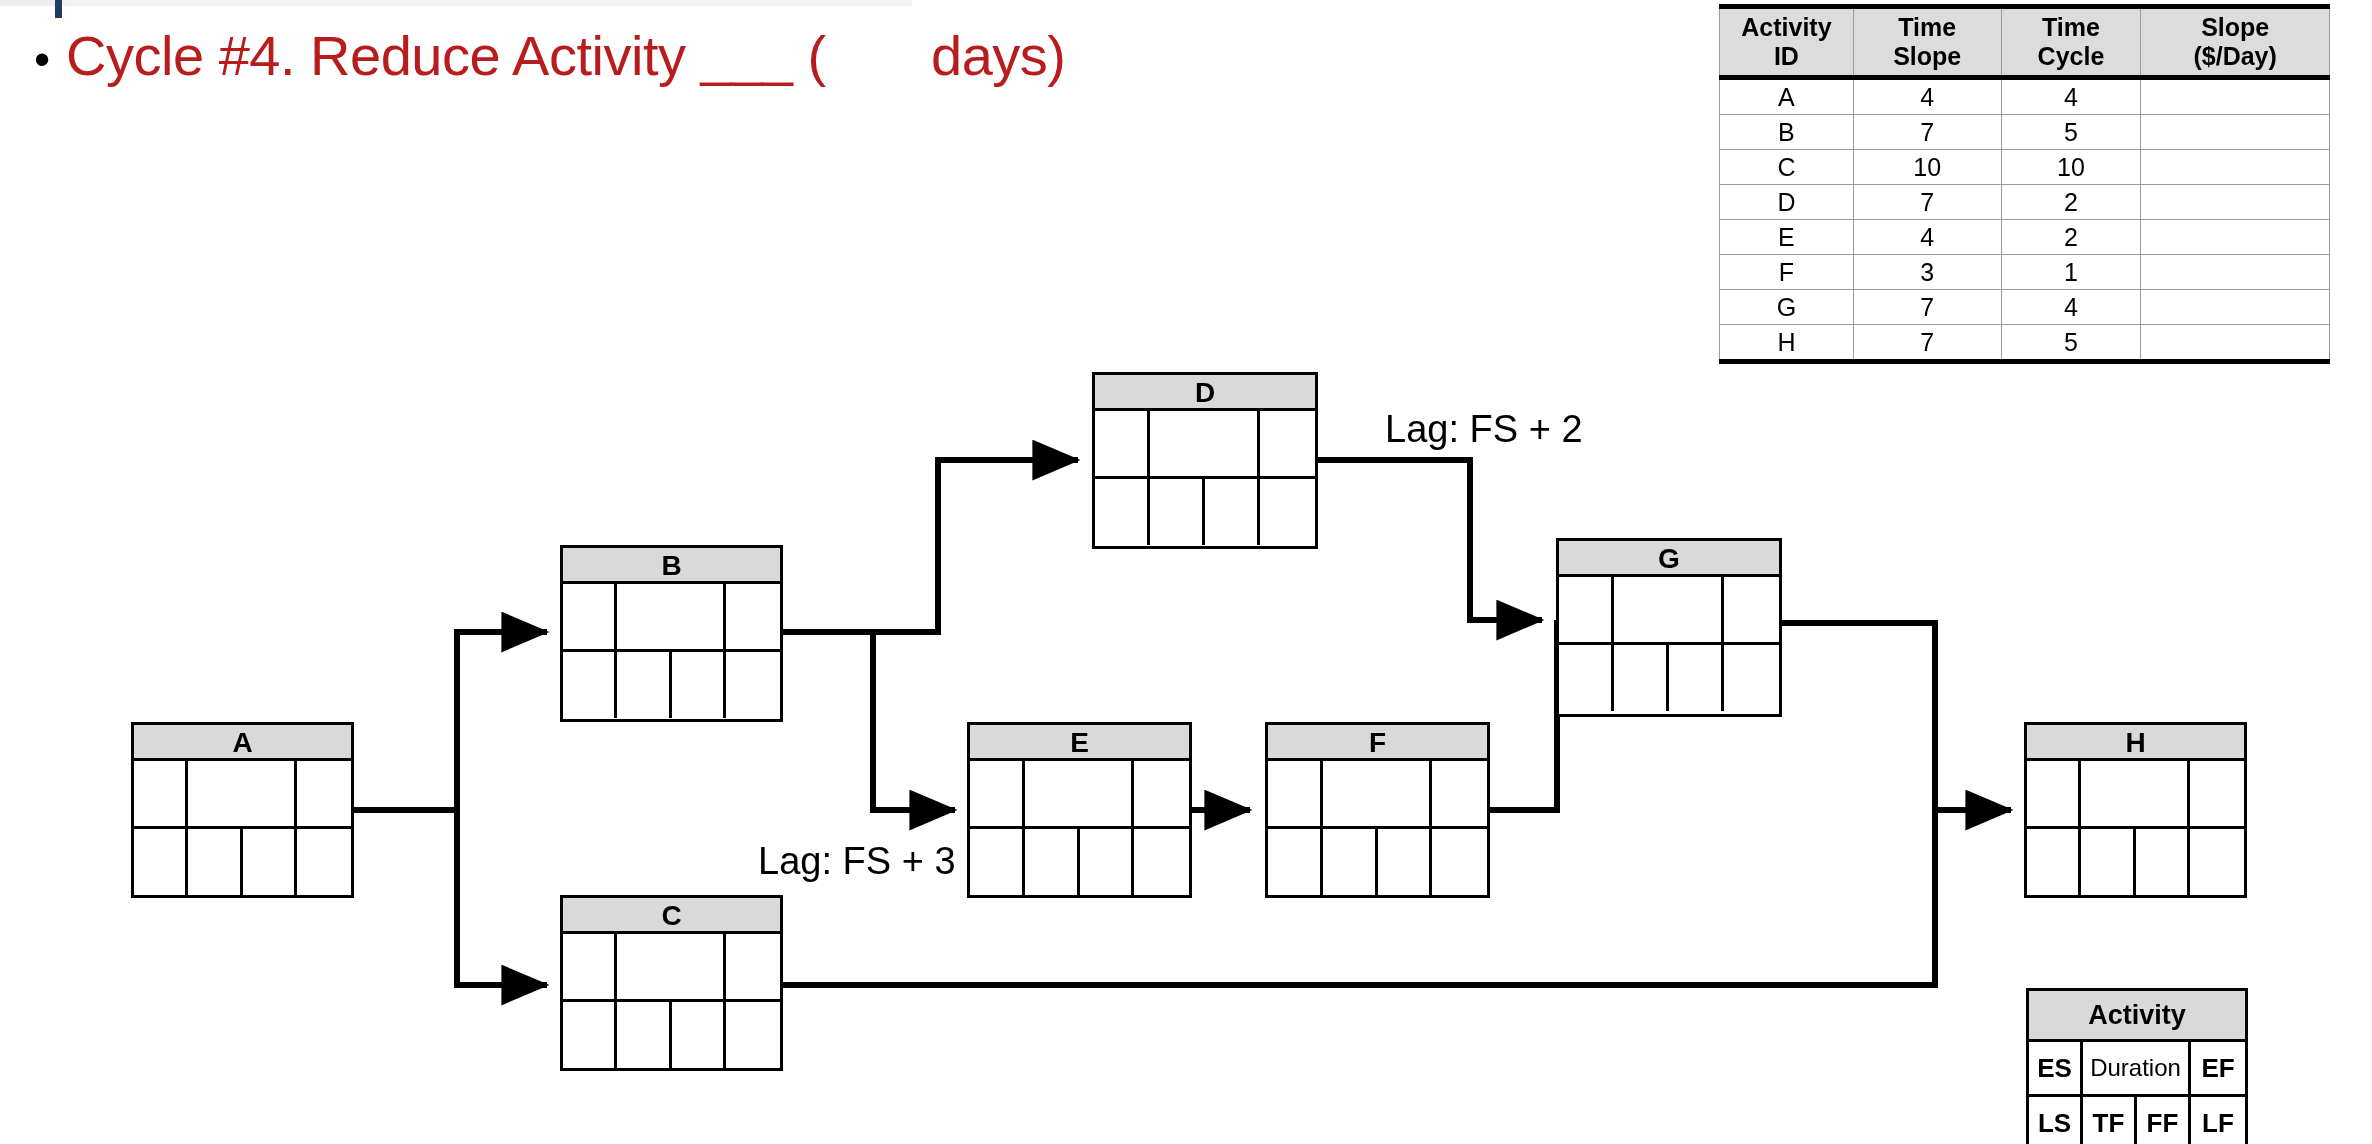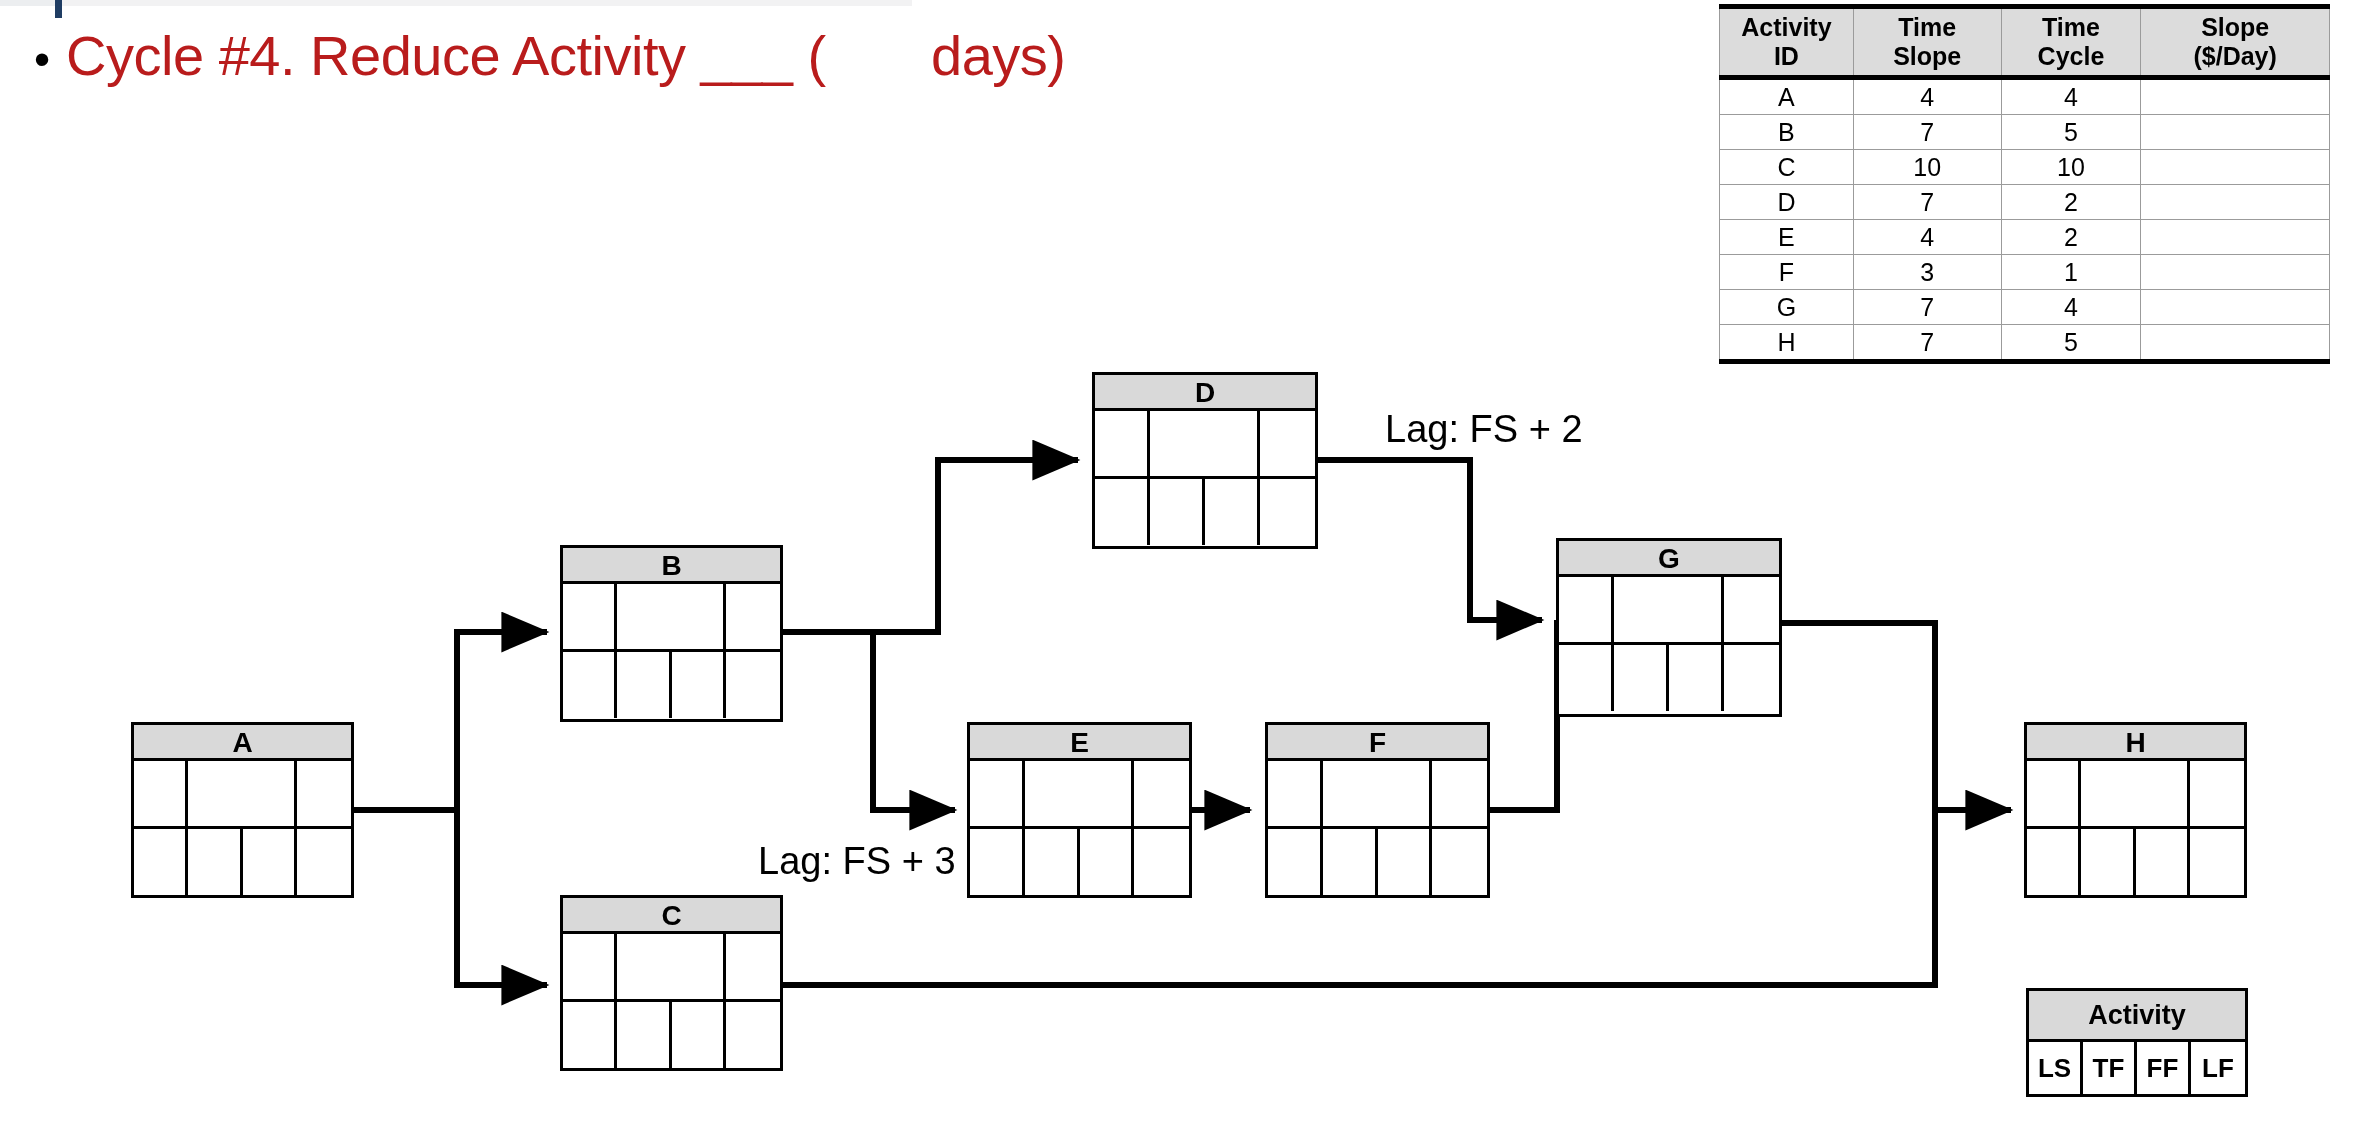--- a/index.html
+++ b/index.html
@@ -432,20 +432,25 @@
     <div class="node-row bot">
       <div class="cell w25"></div>
       <div class="cell w25"></div>
       <div class="cell w25"></div>
       <div class="cell w25"></div>
     </div>
   </div>
 
   <div class="legend-box">
     <div class="legend-title">Activity</div>
+    <div class="legend-row r1">
+      <div class="legend-cell lc-es">ES</div>
+      <div class="legend-cell lc-dur">Duration</div>
+      <div class="legend-cell lc-ef">EF</div>
+    </div>
     <div class="legend-row r2">
       <div class="legend-cell lc-q">LS</div>
       <div class="legend-cell lc-q">TF</div>
       <div class="legend-cell lc-q">FF</div>
       <div class="legend-cell lc-q">LF</div>
     </div>
   </div>
 
 </div>
 

